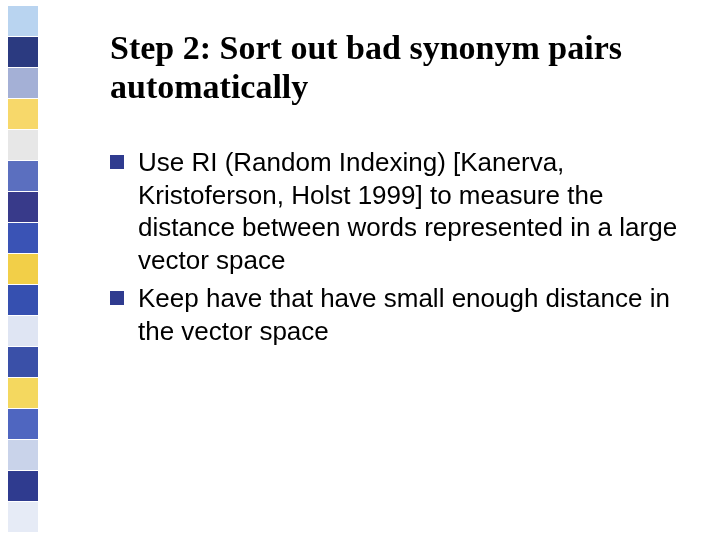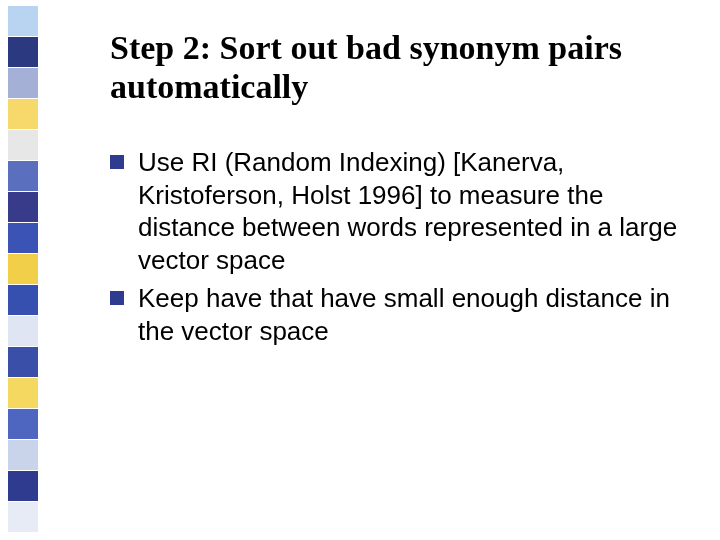--- a/index.html
+++ b/index.html
@@ -84,21 +84,21 @@
       <div class="block" style="top: 440px; background: rgb(201, 211, 234);"></div>
       <div class="block" style="top: 471px; background: rgb(47, 59, 143);"></div>
       <div class="block" style="top: 502px; background: rgb(230, 235, 246);"></div>
     </div>
 
   <div class="content">
     <div class="title">Step 2: Sort out bad synonym pairs automatically</div>
     <div class="bullets">
       <div class="bullet-item">
         <span class="bullet-square"></span>
-        <span>Use RI (Random Indexing) [Kanerva, Kristoferson, Holst 1996] to measure the distance between words represented in a large vector space</span>
+        <span>Use RI (Random Indexing) [Kanerva, Kristoferson, Holst 1999] to measure the distance between words represented in a large vector space</span>
       </div>
       <div class="bullet-item">
         <span class="bullet-square"></span>
         <span>Keep have that have small enough distance in the vector space</span>
       </div>
     </div>
   </div>
 
 </div>
 

